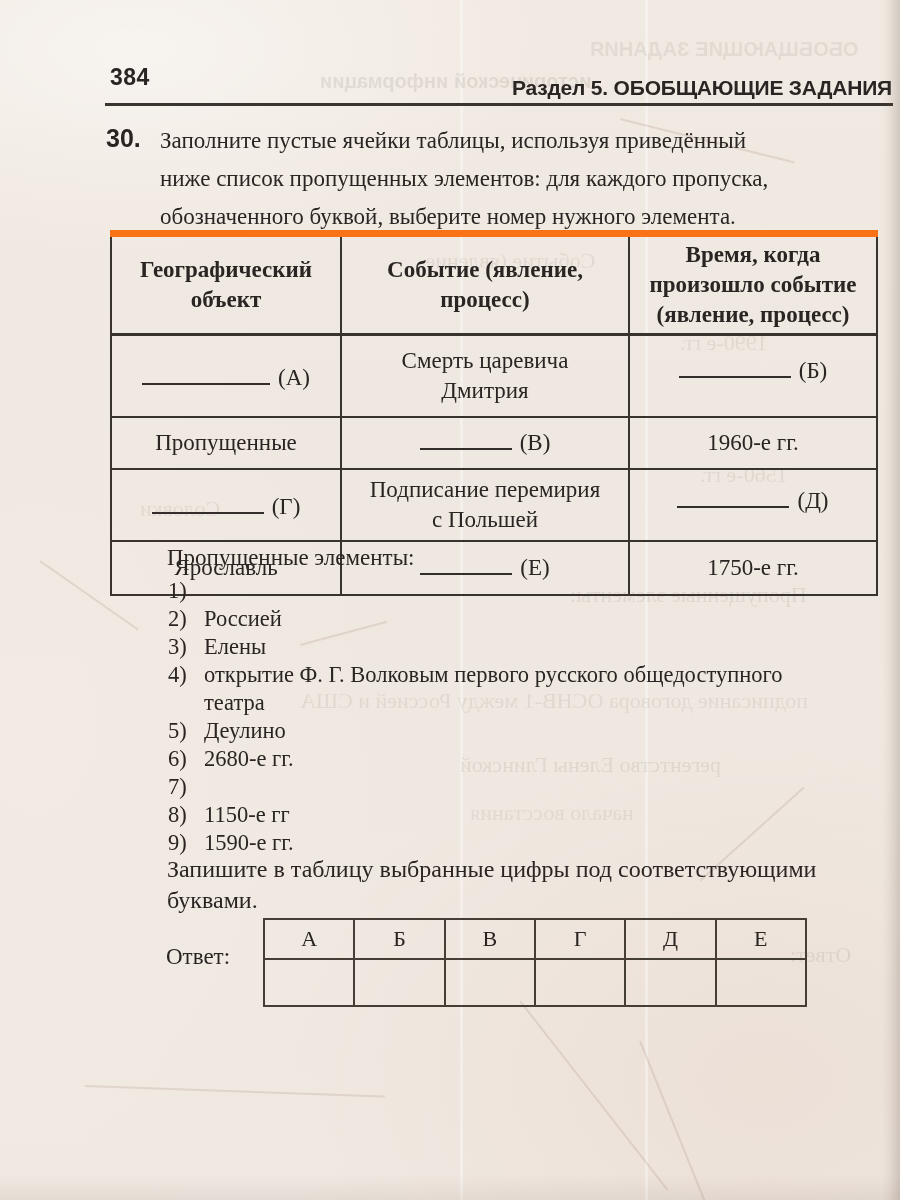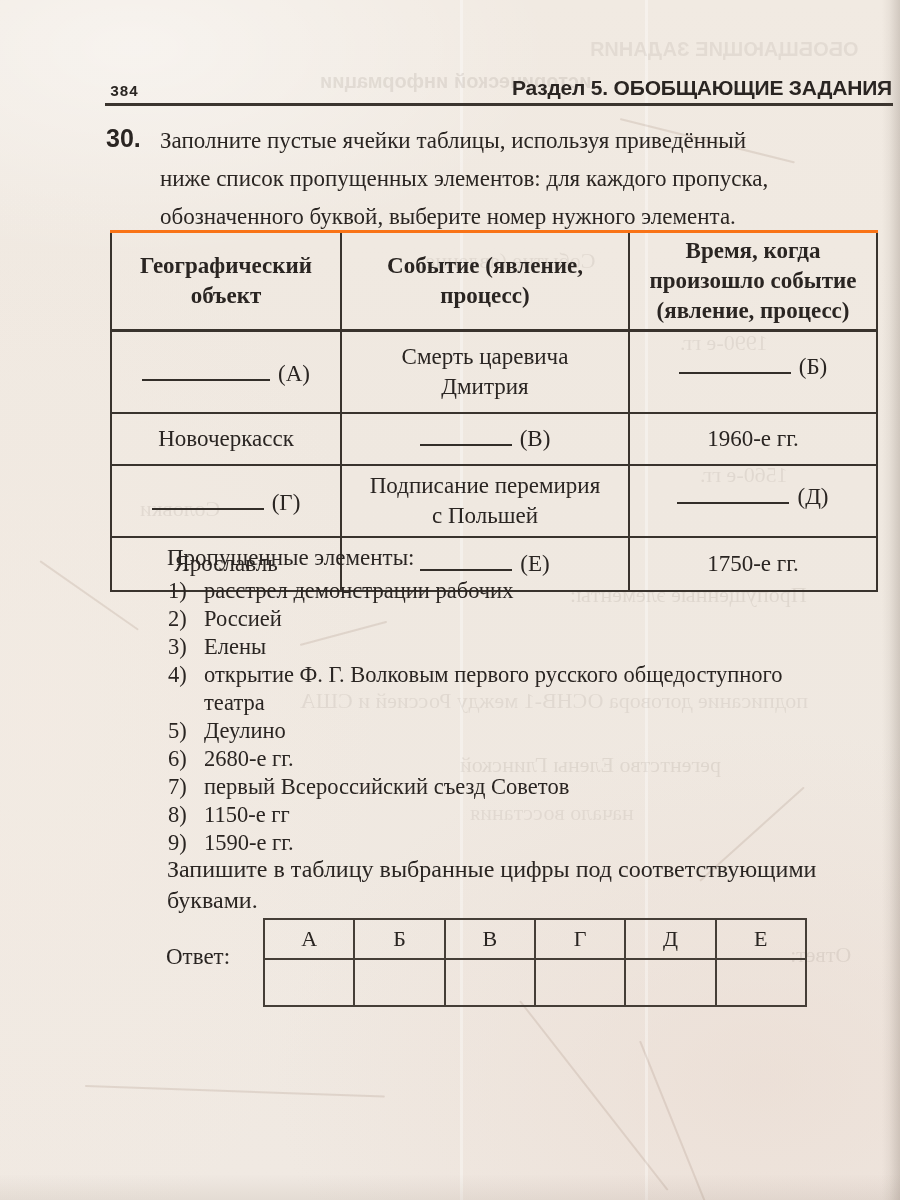--- a/index.html
+++ b/index.html
@@ -19,22 +19,22 @@
       linear-gradient(180deg, #f1eae2 0%, #efe8e0 40%, #f0e9e2 100%);
   }
   .scan-streak{position:absolute;top:0;height:1200px;width:3px;background:rgba(255,255,255,.35);pointer-events:none;}
   .edge-shade{position:absolute;top:0;right:0;width:18px;height:1200px;pointer-events:none;
     background:linear-gradient(to left, rgba(95,80,68,.22), rgba(95,80,68,.06) 60%, transparent);}
   .bottom-shade{position:absolute;left:0;bottom:0;width:900px;height:26px;pointer-events:none;
     background:linear-gradient(to top, rgba(120,100,85,.10), transparent);}
 
   
   .page-number{
-    position:absolute;left:110px;top:84px;
-    font-family:Liberation Mono, monospace;font-weight:700;font-size:15px;letter-spacing:.5px;
+    position:absolute;left:110px;top:64px;
+    font-family:Liberation Sans, sans-serif;font-weight:700;font-size:23px;letter-spacing:.5px;
   }
   .section-header{
     position:absolute;right:8px;top:76px;width:880px;text-align:right;
     font-family:"Liberation Sans","DejaVu Sans",sans-serif;font-weight:700;font-size:21px;letter-spacing:-.2px;
   }
   .header-rule{position:absolute;left:105px;top:103px;width:788px;height:3px;background:#3b352f;}
 
   
   .task-number{
     position:absolute;left:106px;top:124px;
@@ -46,21 +46,21 @@
   }
 
   
   table{border-collapse:collapse;}
   .main-table{position:absolute;left:110px;top:230px;width:766px;table-layout:fixed;}
   .main-table td,.main-table th{
     border:2px solid #39332d;font-size:23px;text-align:center;padding:2px 6px;
     font-weight:normal;vertical-align:middle;
   }
   .main-table thead th{font-weight:700;line-height:30px;white-space:pre-line;height:92px;border-bottom-width:3px;}
-  .main-table{border-top:3px solid #f97316;}
+  .main-table{border-top:7px solid #f97316;}
   .r1 td{height:62px;}
   .r2 td{height:42px;}
   .r3 td{height:54px;}
   .r4 td{height:44px;}
   .cell-geo-name{text-align:left;padding-left:16px;}
   .cell-two-line{line-height:30px;margin-left:27px;}
   .cell-blank{white-space:nowrap;}
   .vb{vertical-align:bottom;padding-bottom:10px;}
   .u{display:inline-block;border-bottom:2px solid #332e29;height:.95em;}
   .u-130{width:128px;}
@@ -153,21 +153,21 @@
     </tr>
   </thead>
   <tbody>
     <tr class="r1">
       <td class="cell-blank vb"><span class="u u-130"></span><span class="blank-letter">(А)</span></td>
       <td class="cell-two-line" style="white-space:pre-line">Смерть царевича
 Дмитрия</td>
       <td class="cell-blank vb" style="padding-bottom:16px"><span class="u u-112"></span><span class="blank-letter">(Б)</span></td>
     </tr>
     <tr class="r2">
-      <td class="cell-geo-name">Новочеркасск</td>
+      <td class="cell-geo-name">Пропущенные</td>
       <td class="cell-blank vb" style="padding-bottom:6px"><span class="u u-92"></span><span class="blank-letter">(В)</span></td>
       <td>1960-е гг.</td>
     </tr>
     <tr class="r3">
       <td class="cell-blank vb"><span class="u u-112"></span><span class="blank-letter">(Г)</span></td>
       <td class="cell-two-line" style="white-space:pre-line">Подписание перемирия
 с Польшей</td>
       <td class="cell-blank vb" style="padding-bottom:14px"><span class="u u-112"></span><span class="blank-letter">(Д)</span></td>
     </tr>
     <tr class="r4">
@@ -175,21 +175,20 @@
       <td class="cell-blank vb" style="padding-bottom:6px"><span class="u u-92"></span><span class="blank-letter">(Е)</span></td>
       <td>1750-е гг.</td>
     </tr>
   </tbody>
 </table>
 
 <div class="missing-title">Пропущенные элементы:</div>
 <div class="missing-list">
   <div class="mi">
       <span class="mi-num">1)</span>
-      <span class="mi-text">расстрел демонстрации рабочих</span>
     </div>
   <div class="mi">
       <span class="mi-num">2)</span>
       <span class="mi-text">Россией</span>
     </div>
   <div class="mi">
       <span class="mi-num">3)</span>
       <span class="mi-text">Елены</span>
     </div>
   <div class="mi">
@@ -200,21 +199,20 @@
   <div class="mi">
       <span class="mi-num">5)</span>
       <span class="mi-text">Деулино</span>
     </div>
   <div class="mi">
       <span class="mi-num">6)</span>
       <span class="mi-text">2680-е гг.</span>
     </div>
   <div class="mi">
       <span class="mi-num">7)</span>
-      <span class="mi-text">первый Всероссийский съезд Советов</span>
     </div>
   <div class="mi">
       <span class="mi-num">8)</span>
       <span class="mi-text">1150-е гг</span>
     </div>
   <div class="mi">
       <span class="mi-num">9)</span>
       <span class="mi-text">1590-е гг.</span>
     </div>
 </div>

